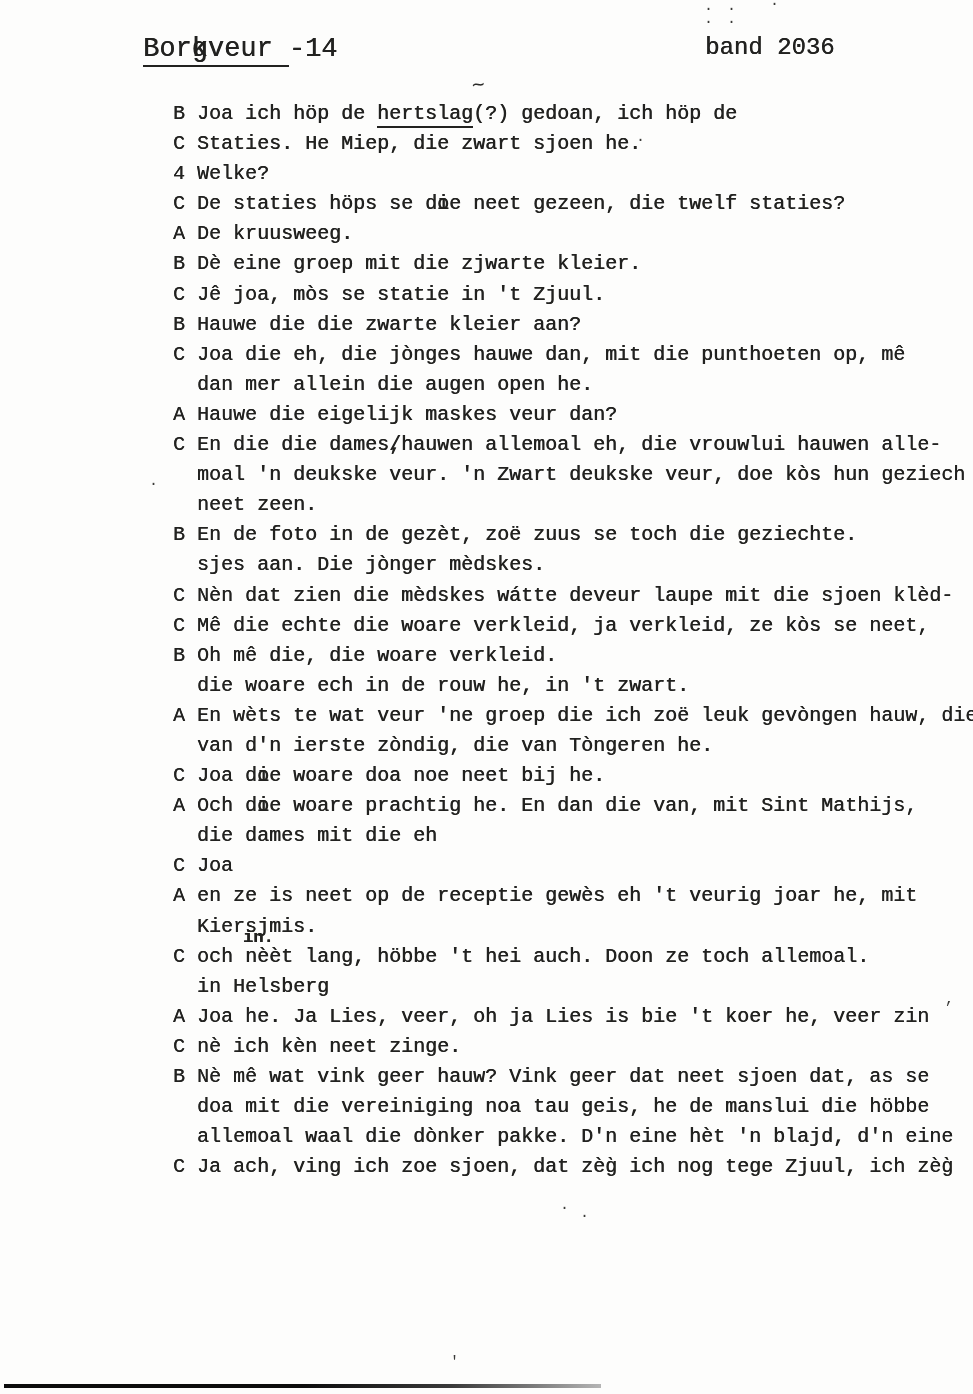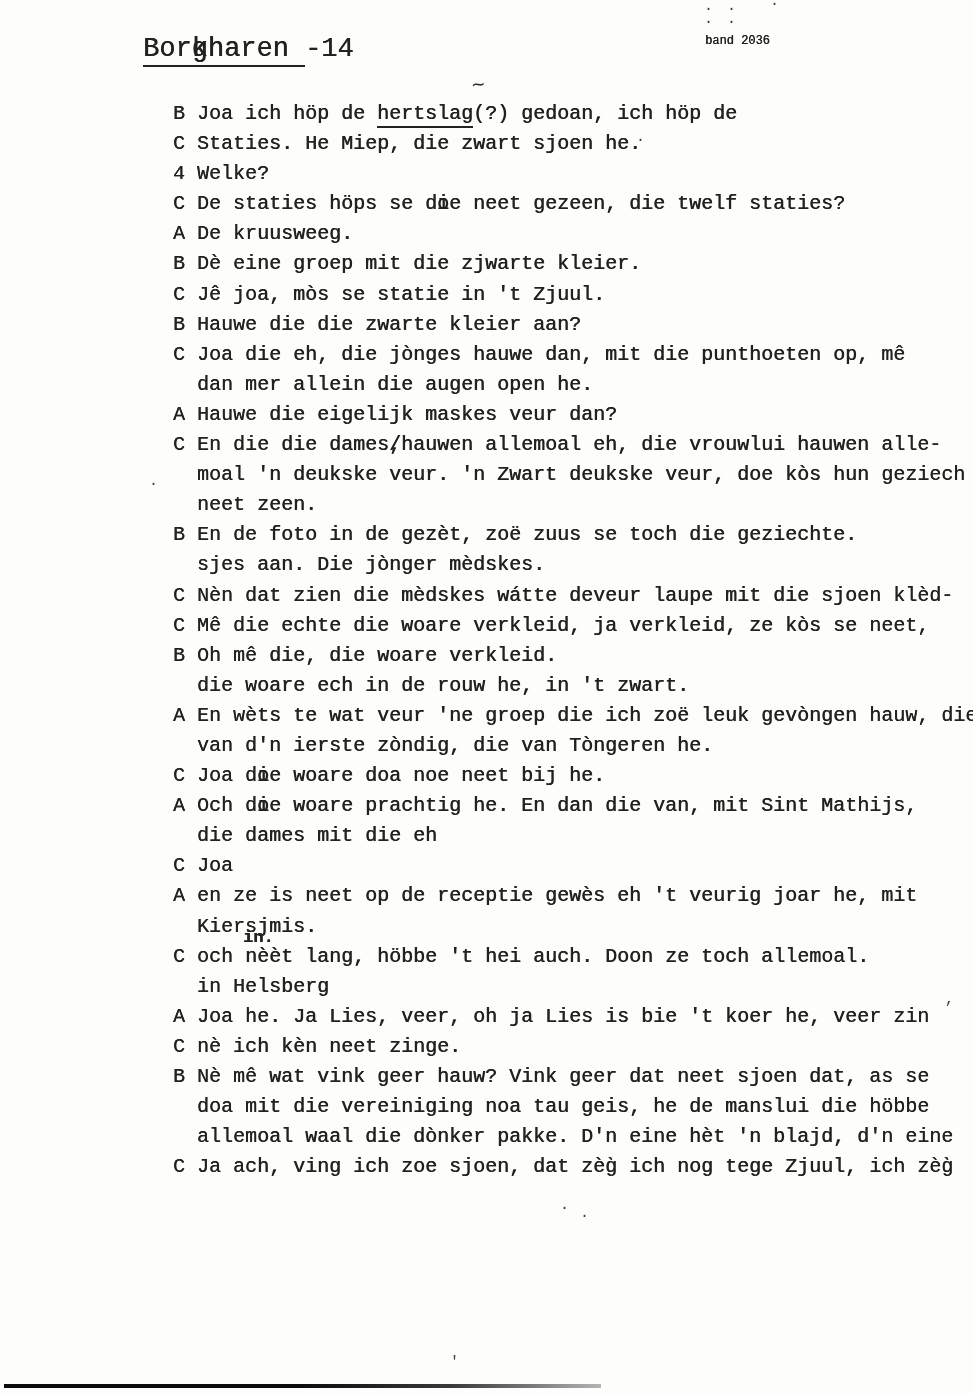--- a/index.html
+++ b/index.html
@@ -13,21 +13,21 @@
   }
   #page{position:absolute;inset:0;}
   
   #header-left{
     position:absolute;left:143px;top:34px;
     font-size:27px;white-space:pre;
     text-shadow:0.4px 0 currentColor;
   }
   #header-right{
     position:absolute;left:705px;top:34px;
-    font-size:12px;white-space:pre;
+    font-size:24px;white-space:pre;
     text-shadow:0.4px 0 currentColor;
   }
   
   #dialogue{
     position:absolute;left:135px;top:99px;
     font-size:20px;
     text-shadow:0.35px 0 currentColor;
     margin-left:38px;
   }
   .doc-line{
@@ -66,21 +66,21 @@
   #bottom-bar{
     position:absolute;left:4px;top:1384px;
     width:597px;height:4px;
     background:linear-gradient(to right,#0c0c0c 0%,#0c0c0c 50%,#222 62%,#3a3a3a 75%,#777 88%,#b5b5b5 100%);
   }
 </style>
 </head>
 <body>
 
 <div id="page">
-  <div id="header-left"><span class="u">Bor</span><span class="ovr u"><span class="base">g</span><span class="over">k</span></span><span class="u">haren </span><span>-14</span></div>
+  <div id="header-left"><span class="u">Bor</span><span class="ovr u"><span class="base">g</span><span class="over">k</span></span><span class="u">veur </span><span>-14</span></div>
   <div id="header-right">band 2036</div>
   <div id="tilde-mark" class="speck">~</div>
   <div id="dialogue">
       <div class="doc-line"><span class="spk">B </span><span>Joa ich höp de </span><span class="u">hertslag</span><span>(?) gedoan, ich höp de</span></div>
       <div class="doc-line"><span class="spk">C </span><span>Staties. He Miep, die zwart sjoen he.</span></div>
       <div class="doc-line"><span class="spk">4 </span><span>Welke?</span></div>
       <div class="doc-line"><span class="spk">C </span><span>De staties höps se d</span><span class="ovr"><span class="base">i</span><span class="over">o</span></span><span>e neet gezeen, die twelf staties?</span></div>
       <div class="doc-line"><span class="spk">A </span><span>De kruusweeg.</span></div>
       <div class="doc-line"><span class="spk">B </span><span>Dè eine groep mit die zjwarte kleier.</span></div>
       <div class="doc-line"><span class="spk">C </span><span>Jê joa, mòs se statie in 't Zjuul.</span></div>

